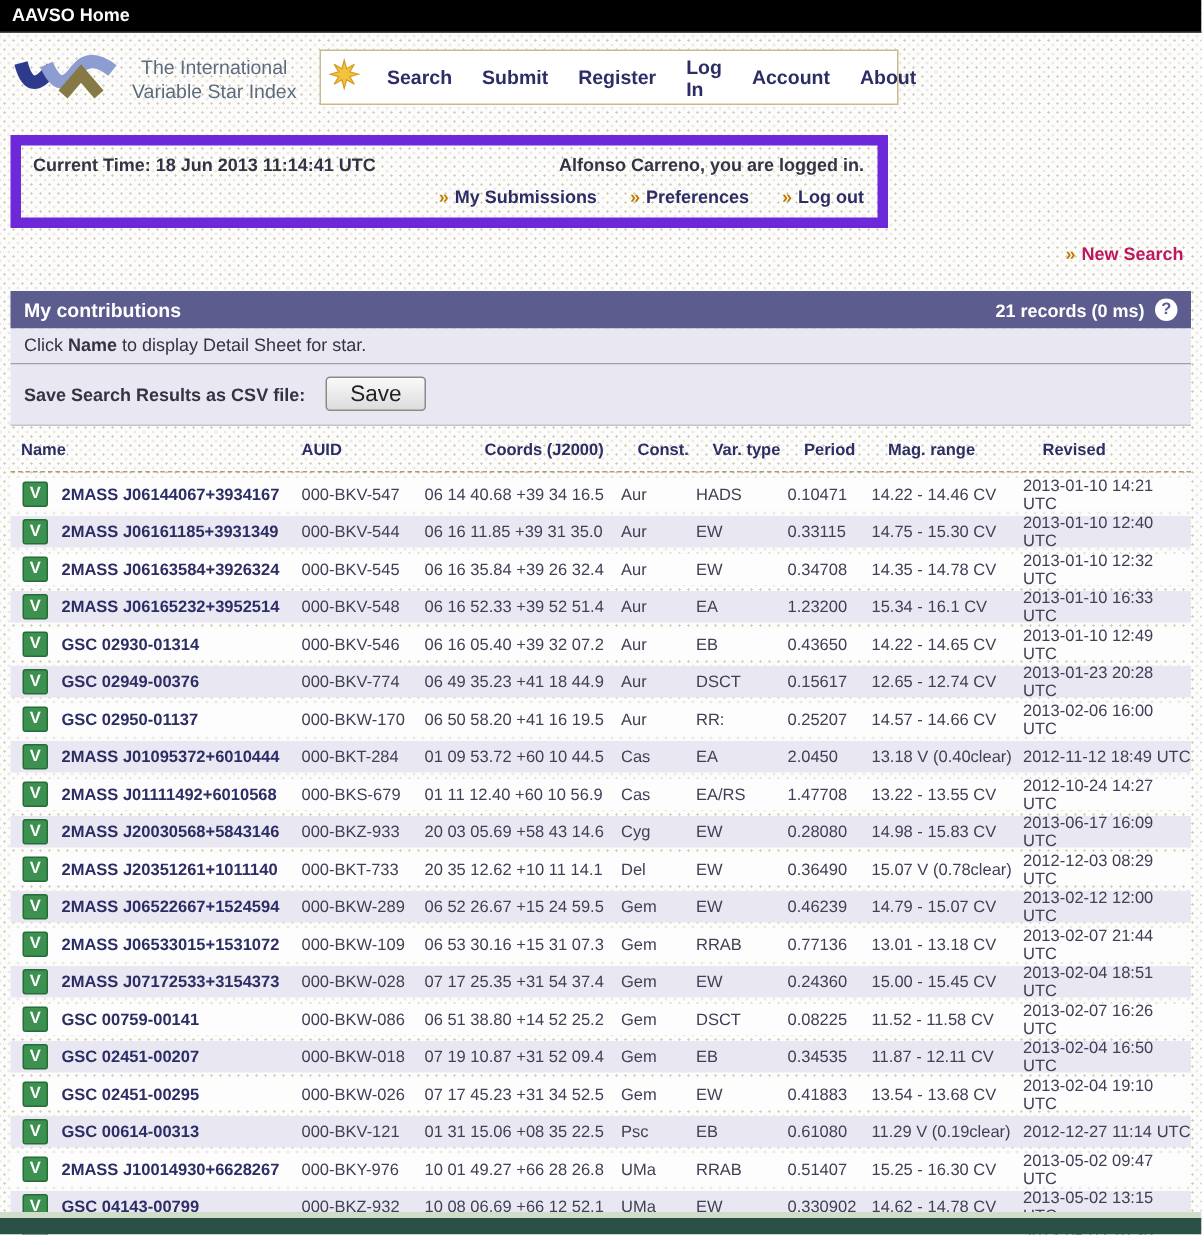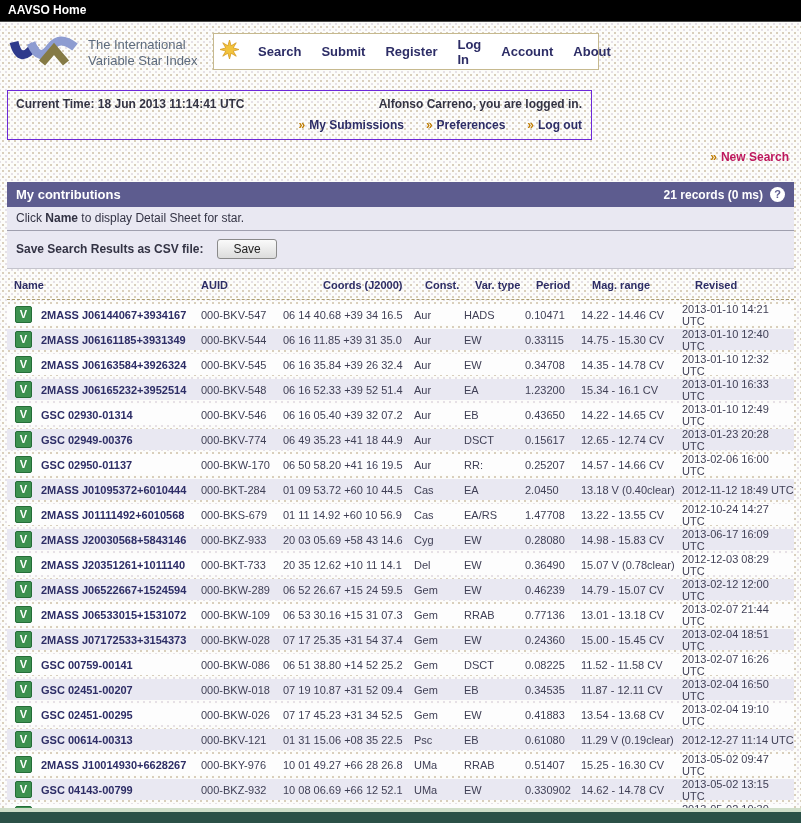--- a/index.html
+++ b/index.html
@@ -13,29 +13,29 @@
       radial-gradient(#e6e0e6 0.9px, transparent 0.9px);
     background-size:6px 6px, 6px 6px;
     background-position:0 0, 3px 3px;
   }
   .titlebar {
     height:22px; background:#000; color:#fff; font-size:12px; font-weight:bold;
     line-height:21px; padding-left:8px; border-bottom:1px solid #4a4a4a;
   }
   .header { position:relative; height:60px; }
   .logo { position:absolute; left:8px; top:12px; }
-  .brand-text { position:absolute; left:88px; top:15px; font-size:13px; color:#5d6b7e; line-height:16px; }
+  .brand-text { position:absolute; left:88px; top:15px; font-size:13px; color:#5d6b7e; line-height:16px;text-align:center; }
   .navbox {
     position:absolute; left:213px; top:11px; width:386px; height:37px;
     background:#fff; border:1px solid #c6b98f; display:flex; align-items:center; padding-left:5px;
   }
   .nav-items { display:flex; align-items:center; margin-left:8px; }
   .nav-item { font-size:13px; font-weight:bold; color:#2d2d66; padding:0 10px; cursor:pointer; }
   .timebox {
-    margin:8px 0 0 7px; width:585px; border:1px solid #6d28d9;
+    margin:8px 0 0 7px; width:585px; border:7px solid #6d28d9;
     padding:6px 9px 7px 8px; font-size:12px; font-weight:bold; color:#333344;
   }
   .timebox .line1 { display:flex; justify-content:space-between; }
   .timebox .line2 { text-align:right; margin-top:7px; }
   .ulink { margin-left:22px; color:#2d2d66; cursor:pointer; }
   .ulink:first-child { margin-left:0; }
   .chev { color:#c07d00; margin-right:4px; font-weight:bold; }
   .new-search-row { text-align:right; padding:10px 12px 6px 0; font-size:12px; font-weight:bold; }
   .new-search-row .nslink { color:#be185d; cursor:pointer; }
   .content { margin:12px 7px; }
@@ -52,21 +52,21 @@
   .note-strip {
     background:#e9e8f2; padding:4px 9px 5px; font-size:12px; color:#333344;
     border-bottom:1px solid #9f9fae;
   }
   .note-strip b { font-weight:bold; }
   .save-strip {
     background:#e9e8f2; padding:8px 9px 9px; font-size:12px; font-weight:bold; color:#333344;
     display:flex; align-items:center; border-bottom:1px solid #c4c4cc;
   }
   .save-button {
-    margin-left:14px; font-family:"Liberation Sans",sans-serif; font-size:12px; color:#222;
+    margin-left:14px; font-family:"Liberation Sans",sans-serif; font-size:15px; color:#222;
     padding:2px 15px; border:1px solid #8a8a8a; border-radius:3px;
     background:linear-gradient(#fafafa,#dcdcdc); cursor:pointer;
   }
   .results-table { font-size:11px; }
   .thead {
     display:flex; font-weight:bold; color:#2d2d66; padding:10px 0 8px 7px;
     border-bottom:1px dashed #ac9d6e; margin-bottom:4px;
   }
   .h-name{width:187px;} .h-auid{width:82px;} .h-coords{width:142px;padding-left:40px;} .h-const{width:50px;}
   .h-type{width:61px;} .h-period{width:56px;} .h-mag{width:103px;} .h-revised{flex:1;}
@@ -247,21 +247,21 @@
           <span class="c-const">Cas</span>
           <span class="c-type">EA</span>
           <span class="c-period">2.0450</span>
           <span class="c-mag">13.18 V (0.40clear)</span>
           <span class="c-revised">2012-11-12 18:49 UTC</span>
         </div>
         <div class="trow">
           <span class="v-badge">V</span>
           <span class="c-name">2MASS J01111492+6010568</span>
           <span class="c-auid">000-BKS-679</span>
-          <span class="c-coords">01 11 14.92 +60 10 56.9</span>
+          <span class="c-coords">01 11 12.40 +60 10 56.9</span>
           <span class="c-const">Cas</span>
           <span class="c-type">EA/RS</span>
           <span class="c-period">1.47708</span>
           <span class="c-mag">13.22 - 13.55 CV</span>
           <span class="c-revised">2012-10-24 14:27 UTC</span>
         </div>
         <div class="trow alt">
           <span class="v-badge">V</span>
           <span class="c-name">2MASS J20030568+5843146</span>
           <span class="c-auid">000-BKZ-933</span>

